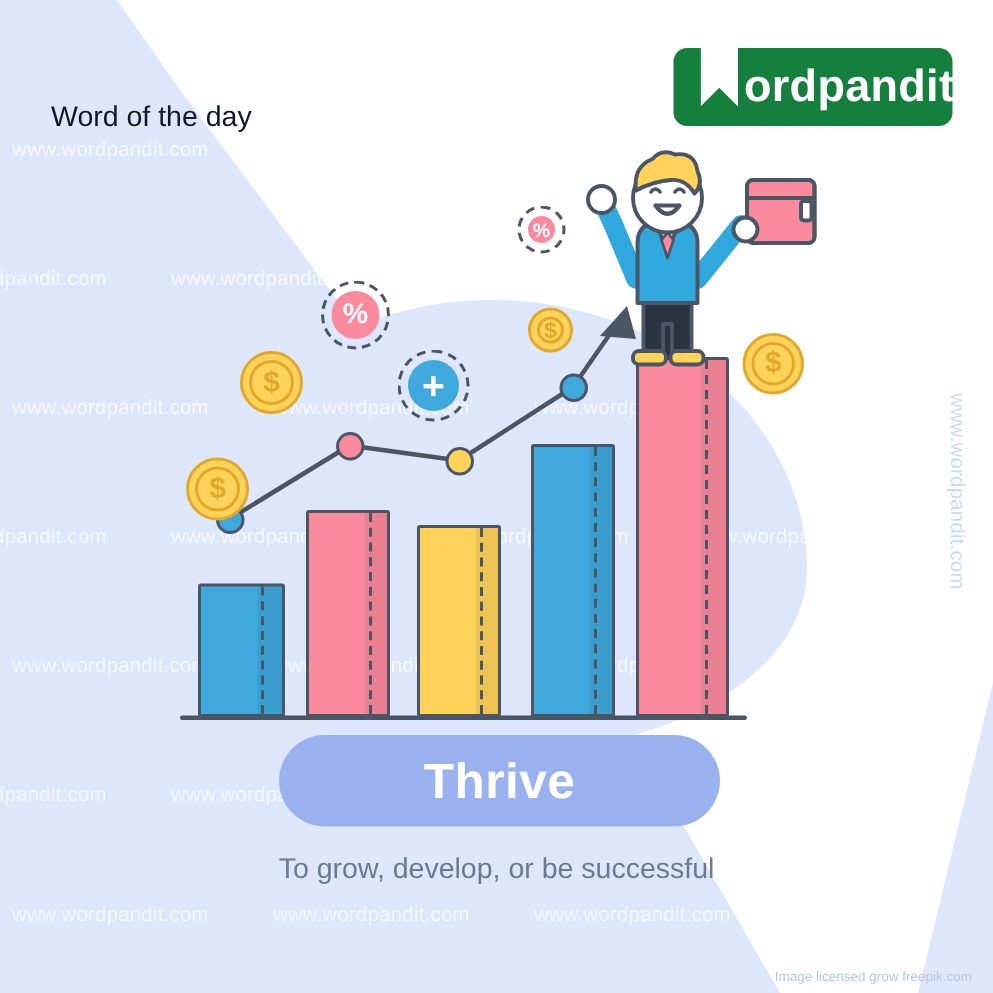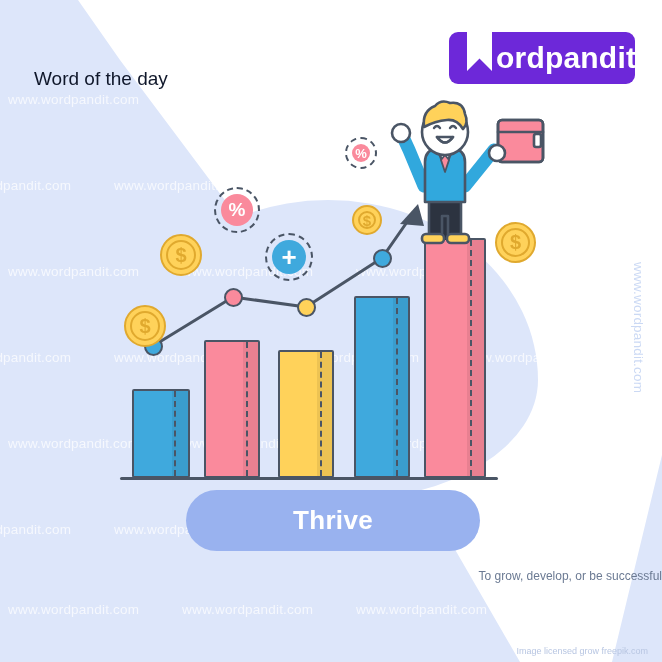--- a/index.html
+++ b/index.html
@@ -52,21 +52,21 @@
     font-size:24px;font-weight:bold;color:#6e7d99;
     letter-spacing:.2px;
   }
   .sub{
     position:absolute;left:34px;top:68px;
     font-size:19px;color:#0f172a;
   }
   .logo{
     position:absolute;right:27px;top:32px;
     width:186px;height:52px;
-    background:#6d28d9;
+    background:#15803d;
     border-radius:9px;
     display:flex;align-items:center;
   }
   .logo-text{
     color:#ffffff;font-size:30px;font-weight:bold;
     margin-left:47px;letter-spacing:.2px;
   }
   .logo-bm{
     position:absolute;left:18px;top:-9px;
     width:25px;height:48px;
@@ -121,25 +121,25 @@
 
   
   .pill{
     position:absolute;left:186px;top:490px;
     width:294px;height:61px;
     background:#99b2ef;
     border-radius:31px;
     display:flex;align-items:center;justify-content:center;
   }
   .pill span{
-    color:#ffffff;font-size:26px;font-weight:bold;letter-spacing:.3px;
+    color:#ffffff;font-size:33px;font-weight:bold;letter-spacing:.3px;
   }
   .definition{
     position:absolute;left:0;top:569px;width:662px;
-    text-align:right;font-size:12px;color:#6b7a93;
+    text-align:center;font-size:19px;color:#6b7a93;
   }
   .credit{
     position:absolute;right:14px;bottom:6px;
     font-size:9px;color:#b8c6e2;
   }
 </style>
 </head>
 <body>
 
 <div id="stage">

